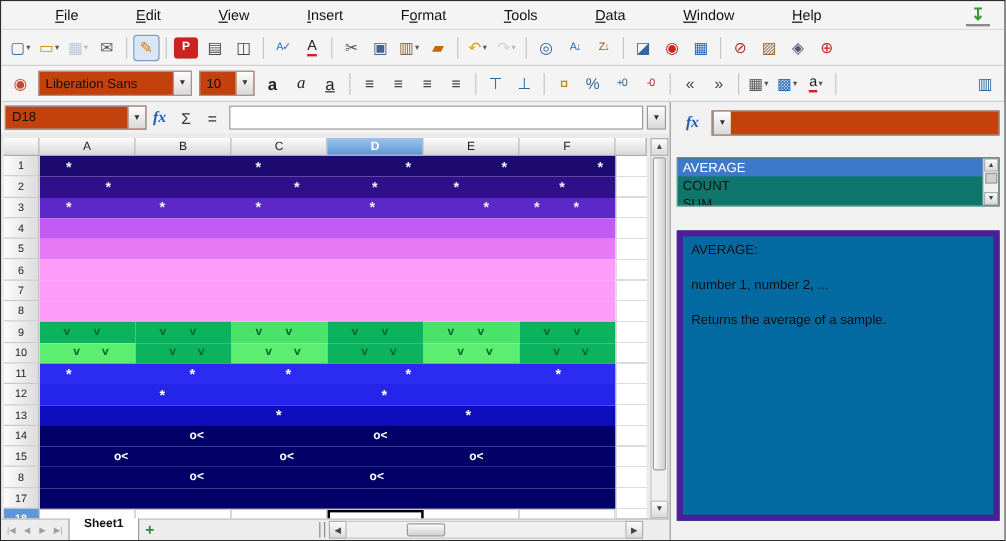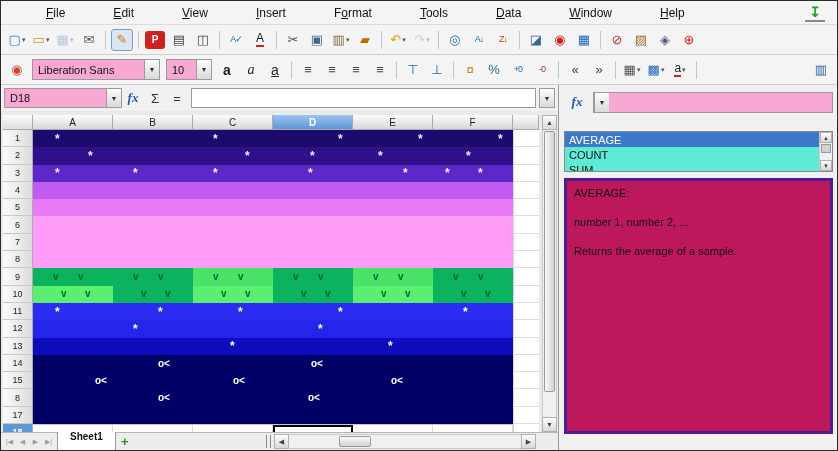--- a/index.html
+++ b/index.html
@@ -25,21 +25,21 @@
   .tglyph{line-height:1;}
   .ddarrow{font-size:7px;color:#555;margin-left:1px;}
   .tsep{width:1px;height:18px;background:#c5c5c5;margin:0 4px;}
   .f-bold{font-weight:bold;font-size:14px;}
   .f-italic{font-style:italic;font-family:"Liberation Serif",serif;font-size:14px;}
   .f-underline{text-decoration:underline;font-size:14px;}
   .red-underline{border-bottom:2px solid #cc2222;line-height:1.1;font-size:12px;}
   .small2{font-size:9px;letter-spacing:-1px;}
 
   
-  .combo{display:flex;align-items:center;height:21px;background:#f9a8d4;border:1px solid #9a9a9a;font-size:11px;margin:0 3px;cursor:default;}
+  .combo{display:flex;align-items:center;height:21px;background:#c2410c;border:1px solid #9a9a9a;font-size:11px;margin:0 3px;cursor:default;}
   .combo .cval{flex:1;padding:0 5px;white-space:nowrap;overflow:hidden;color:#111;}
   .combo .cdd{width:15px;height:100%;display:flex;align-items:center;justify-content:center;background:linear-gradient(#fdfdfd,#d9d9d9);border-left:1px solid #9a9a9a;font-size:7px;color:#333;}
   .font-combo{width:128px;}
   .size-combo{width:46px;}
 
   
   .content-row{flex:1;display:flex;min-height:0;background:#eaeaea;}
   .left-col{width:557px;display:flex;flex-direction:column;}
   .right-panel{flex:1;border-left:1px solid #9a9a9a;background:#f1f1f1;display:flex;flex-direction:column;padding:3px 4px 3px 5px;}
 
@@ -88,29 +88,29 @@
   .add-tab{width:18px;height:17px;display:flex;align-items:center;justify-content:center;color:var(--plus-green);font-weight:bold;font-size:13px;}
   .tab-splitter{margin-left:auto;width:5px;height:13px;border-left:1px solid #8a8a8a;border-right:1px solid #8a8a8a;margin-right:3px;}
   .hscroll{display:flex;width:262px;height:15px;margin-right:22px;}
   .htrack{flex:1;position:relative;background:#f0f0f0;border-top:1px solid #c9c9c9;border-bottom:1px solid #c9c9c9;}
   .hthumb{position:absolute;left:50px;width:32px;top:1px;bottom:1px;background:linear-gradient(#fafafa,#d2d2d2);border:1px solid #9a9a9a;border-radius:2px;}
 
   
   .panel-top{height:24px;display:flex;align-items:center;gap:3px;margin-bottom:17px;margin-top:2px;}
   .fx-btn{width:26px;height:22px;display:flex;align-items:center;justify-content:center;}
   .panel-combo{flex:1;margin:0;}
-  .func-list{height:41px;background:#5eead4;border:1px solid #888;display:flex;margin-bottom:6px;overflow:hidden;}
+  .func-list{height:41px;background:#0f766e;border:1px solid #888;display:flex;margin-bottom:20px;overflow:hidden;}
   .func-items{flex:1;overflow:hidden;font-size:11px;color:#111;}
   .fitem{height:15px;padding:0 4px;display:flex;align-items:center;white-space:nowrap;}
   .fitem.sel{background:var(--sel-blue-dark);color:#fff;}
   .func-scroll{width:13px;display:flex;flex-direction:column;border-left:1px solid #c9c9c9;background:#f0f0f0;}
   .msbtn{height:11px;display:flex;align-items:center;justify-content:center;font-size:6px;color:#444;background:linear-gradient(#fcfcfc,#d9d9d9);border:1px solid #b0b0b0;}
   .mstrack{flex:1;position:relative;}
   .msthumb{position:absolute;top:1px;left:1px;right:1px;height:9px;background:#cfcfcf;border:1px solid #999;}
-  .func-desc{flex:1;background:#be185d;border:3px solid #4c1d95;padding:6px 7px;font-size:11px;line-height:1.25;color:#111;overflow:hidden;margin-bottom:13px;}
+  .func-desc{flex:1;background:#0369a1;border:5px solid #4c1d95;padding:6px 7px;font-size:11px;line-height:1.25;color:#111;overflow:hidden;margin-bottom:13px;}
   .desc-title{margin-bottom:15px;}
   .desc-args{margin-bottom:15px;}
 </style>
 </head>
 <body>
 
 <div class="window">
 
   <div class="menubar">
     <div class="menu-items" id="menu-items">

